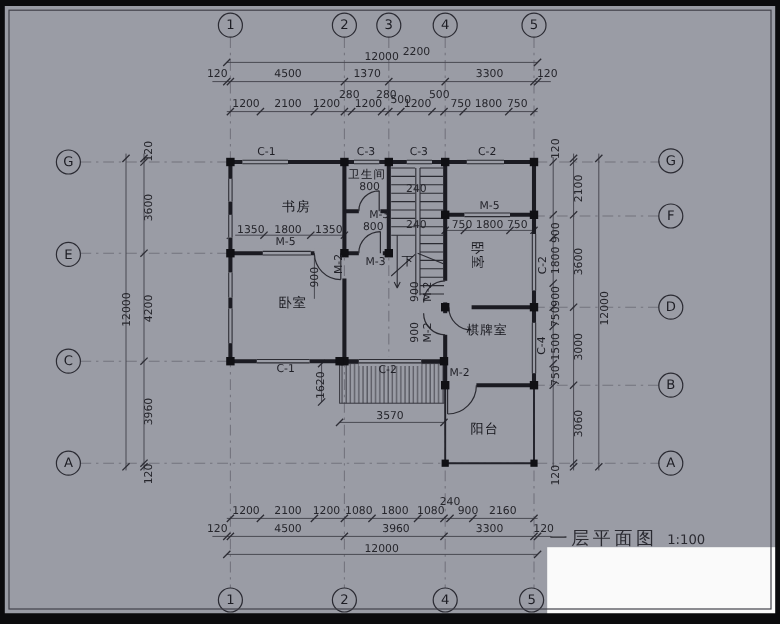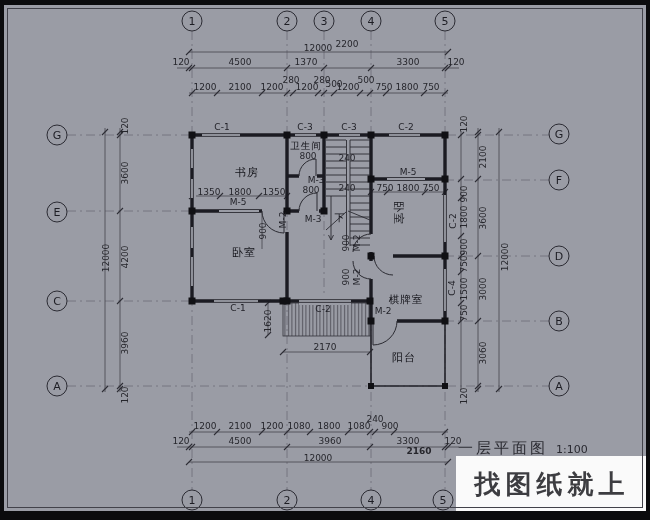--- a/index.html
+++ b/index.html
@@ -175,21 +175,21 @@
       <span class="lbl dim" style="left: 407px; top: 87px;">1800</span>
       <span class="lbl dim" style="left: 431px; top: 87px;">750</span>
       <span class="lbl dim" style="left: 205px; top: 426px;">1200</span>
       <span class="lbl dim" style="left: 240px; top: 426px;">2100</span>
       <span class="lbl dim" style="left: 272px; top: 426px;">1200</span>
       <span class="lbl dim" style="left: 299px; top: 426px;">1080</span>
       <span class="lbl dim" style="left: 329px; top: 426px;">1800</span>
       <span class="lbl dim" style="left: 359px; top: 426px;">1080</span>
       <span class="lbl dim" style="left: 375px; top: 419px;">240</span>
       <span class="lbl dim" style="left: 390px; top: 426px;">900</span>
-      <span class="lbl dim" style="left: 419px; top: 451px; font-weight: bold;">2160</span>
+      <span class="lbl dim" style="left: 419px; top: 426px;">2160</span>
       <span class="lbl dim" style="left: 181px; top: 441px;">120</span>
       <span class="lbl dim" style="left: 240px; top: 441px;">4500</span>
       <span class="lbl dim" style="left: 330px; top: 441px;">3960</span>
       <span class="lbl dim" style="left: 408px; top: 441px;">3300</span>
       <span class="lbl dim" style="left: 453px; top: 441px;">120</span>
       <span class="lbl dim" style="left: 318px; top: 458px;">12000</span>
       <span class="lbl dim" style="left: 125px; top: 126px; transform: translate(-50%, -50%) rotate(-90deg);">120</span>
       <span class="lbl dim" style="left: 125px; top: 173px; transform: translate(-50%, -50%) rotate(-90deg);">3600</span>
       <span class="lbl dim" style="left: 125px; top: 257px; transform: translate(-50%, -50%) rotate(-90deg);">4200</span>
       <span class="lbl dim" style="left: 125px; top: 343px; transform: translate(-50%, -50%) rotate(-90deg);">3960</span>
@@ -215,42 +215,42 @@
       <span class="lbl dim" style="left: 347px; top: 158px;">240</span>
       <span class="lbl dim" style="left: 311px; top: 190px;">800</span>
       <span class="lbl dim" style="left: 347px; top: 188px;">240</span>
       <span class="lbl dim" style="left: 385px; top: 188px;">750</span>
       <span class="lbl dim" style="left: 408px; top: 188px;">1800</span>
       <span class="lbl dim" style="left: 431px; top: 188px;">750</span>
       <span class="lbl dim" style="left: 263px; top: 231px; transform: translate(-50%, -50%) rotate(-90deg);">900</span>
       <span class="lbl dim" style="left: 346px; top: 243px; transform: translate(-50%, -50%) rotate(-90deg);">900</span>
       <span class="lbl dim" style="left: 346px; top: 277px; transform: translate(-50%, -50%) rotate(-90deg);">900</span>
       <span class="lbl dim" style="left: 268px; top: 321px; transform: translate(-50%, -50%) rotate(-90deg);">1620</span>
-      <span class="lbl dim" style="left: 325px; top: 347px;">2170</span>
+      <span class="lbl dim" style="left: 325px; top: 347px;">3570</span>
       <span class="lbl opening" style="left: 222px; top: 127px;">C-1</span>
       <span class="lbl opening" style="left: 305px; top: 127px;">C-3</span>
       <span class="lbl opening" style="left: 349px; top: 127px;">C-3</span>
       <span class="lbl opening" style="left: 406px; top: 127px;">C-2</span>
       <span class="lbl opening" style="left: 238px; top: 308px;">C-1</span>
       <span class="lbl opening" style="left: 323px; top: 309px;">C-2</span>
       <span class="lbl opening" style="left: 453px; top: 221px; transform: translate(-50%, -50%) rotate(-90deg);">C-2</span>
       <span class="lbl opening" style="left: 452px; top: 288px; transform: translate(-50%, -50%) rotate(-90deg);">C-4</span>
       <span class="lbl opening" style="left: 238px; top: 202px;">M-5</span>
       <span class="lbl opening" style="left: 408px; top: 172px;">M-5</span>
       <span class="lbl opening" style="left: 316px; top: 180px;">M-3</span>
       <span class="lbl opening" style="left: 313px; top: 219px;">M-3</span>
       <span class="lbl opening" style="left: 283px; top: 220px; transform: translate(-50%, -50%) rotate(-90deg);">M-2</span>
       <span class="lbl opening" style="left: 357px; top: 243px; transform: translate(-50%, -50%) rotate(-90deg);">M-2</span>
       <span class="lbl opening" style="left: 357px; top: 277px; transform: translate(-50%, -50%) rotate(-90deg);">M-2</span>
       <span class="lbl opening" style="left: 383px; top: 311px;">M-2</span>
       <span class="lbl room" style="left: 247px; top: 172px;">书房</span>
       <span class="lbl room" style="left: 306px; top: 146px; font-size: 9.5px;">卫生间</span>
       <span class="lbl room" style="left: 244px; top: 252px;">卧室</span>
       <span class="lbl room" style="left: 398px; top: 213px; transform: translate(-50%, -50%) rotate(90deg);">卧室</span>
-      <span class="lbl room" style="left: 406px; top: 300px; font-size: 10.5px;">棋牌室</span>
+      <span class="lbl room" style="left: 406px; top: 275px; font-size: 10.5px;">棋牌室</span>
       <span class="lbl room" style="left: 404px; top: 357px;">阳台</span>
       <span class="lbl room" style="left: 340px; top: 218px; font-size: 10px;">下</span>
       <div class="bubble" style="left: 192px; top: 21px;">1</div>
       <div class="bubble" style="left: 287px; top: 21px;">2</div>
       <div class="bubble" style="left: 324px; top: 21px;">3</div>
       <div class="bubble" style="left: 371px; top: 21px;">4</div>
       <div class="bubble" style="left: 445px; top: 21px;">5</div>
       <div class="bubble" style="left: 192px; top: 500px;">1</div>
       <div class="bubble" style="left: 287px; top: 500px;">2</div>
       <div class="bubble" style="left: 371px; top: 500px;">4</div>
@@ -264,18 +264,17 @@
       <div class="bubble" style="left: 559px; top: 256px;">D</div>
       <div class="bubble" style="left: 559px; top: 321px;">B</div>
       <div class="bubble" style="left: 559px; top: 386px;">A</div>
     </div>
 
   <div id="title-block">
     <span id="plan-title">一层平面图</span><span id="plan-scale">1:100</span>
   </div>
 
   <div id="watermark">
-    <div id="wm-line1">找图纸就上</div>
   </div>
 
   <div id="frame-inner"></div>
   <div id="frame-outer"></div>
 </div>
 
 </body></html>

